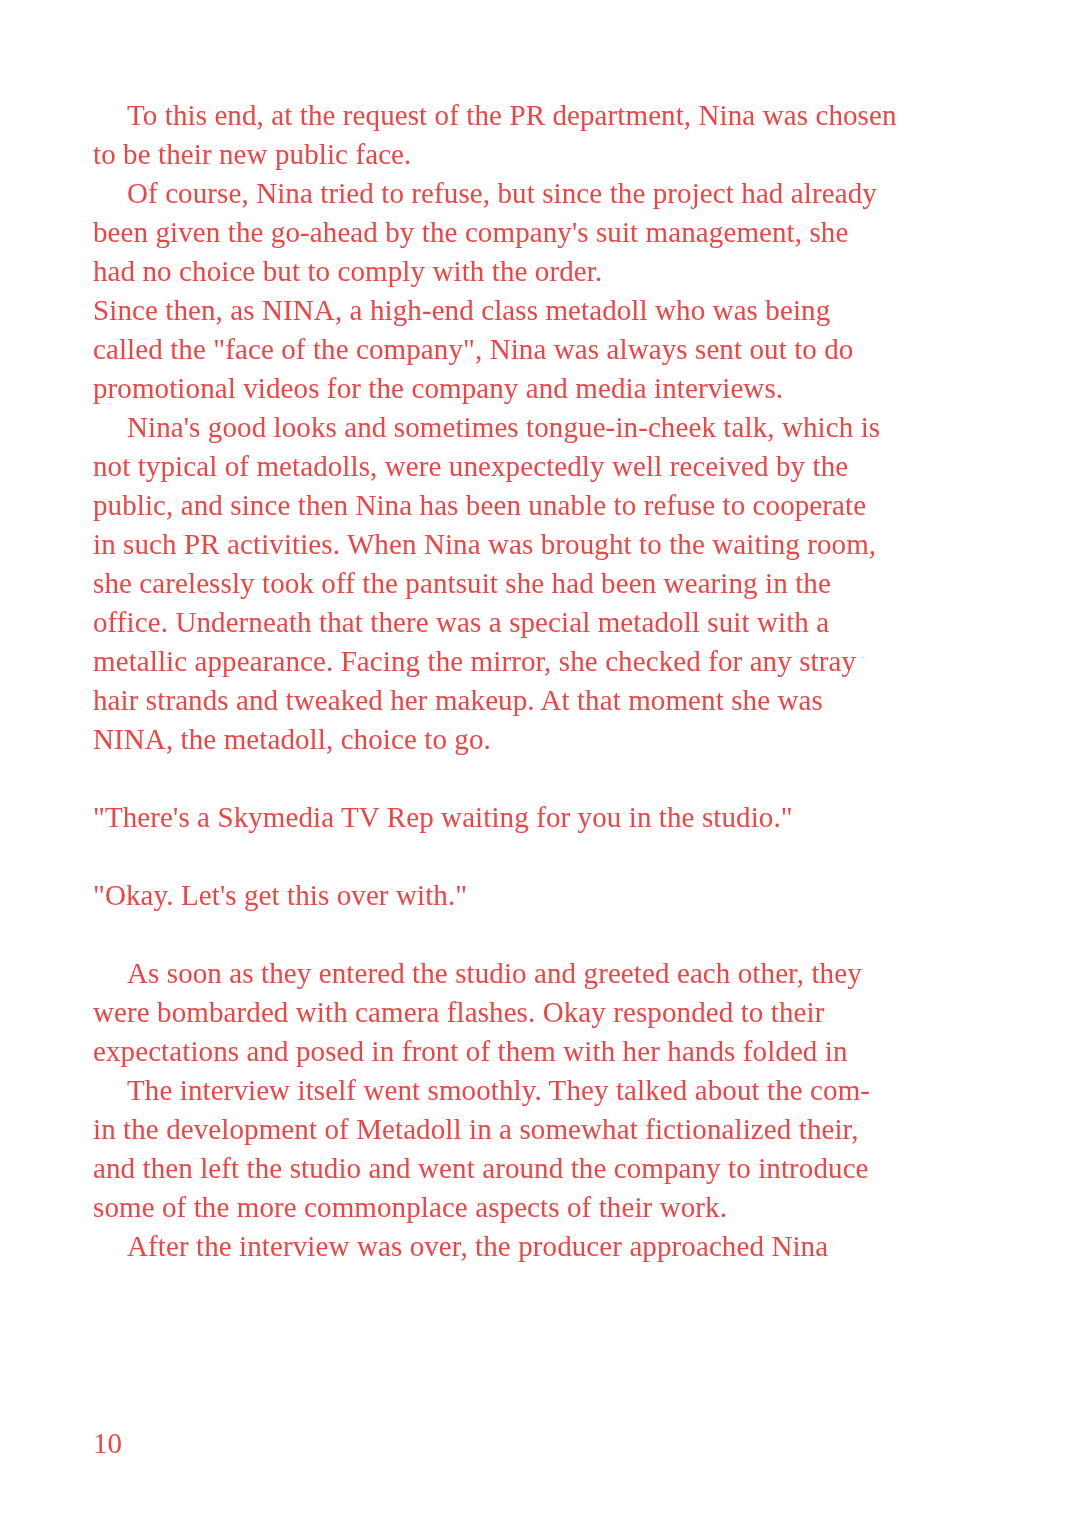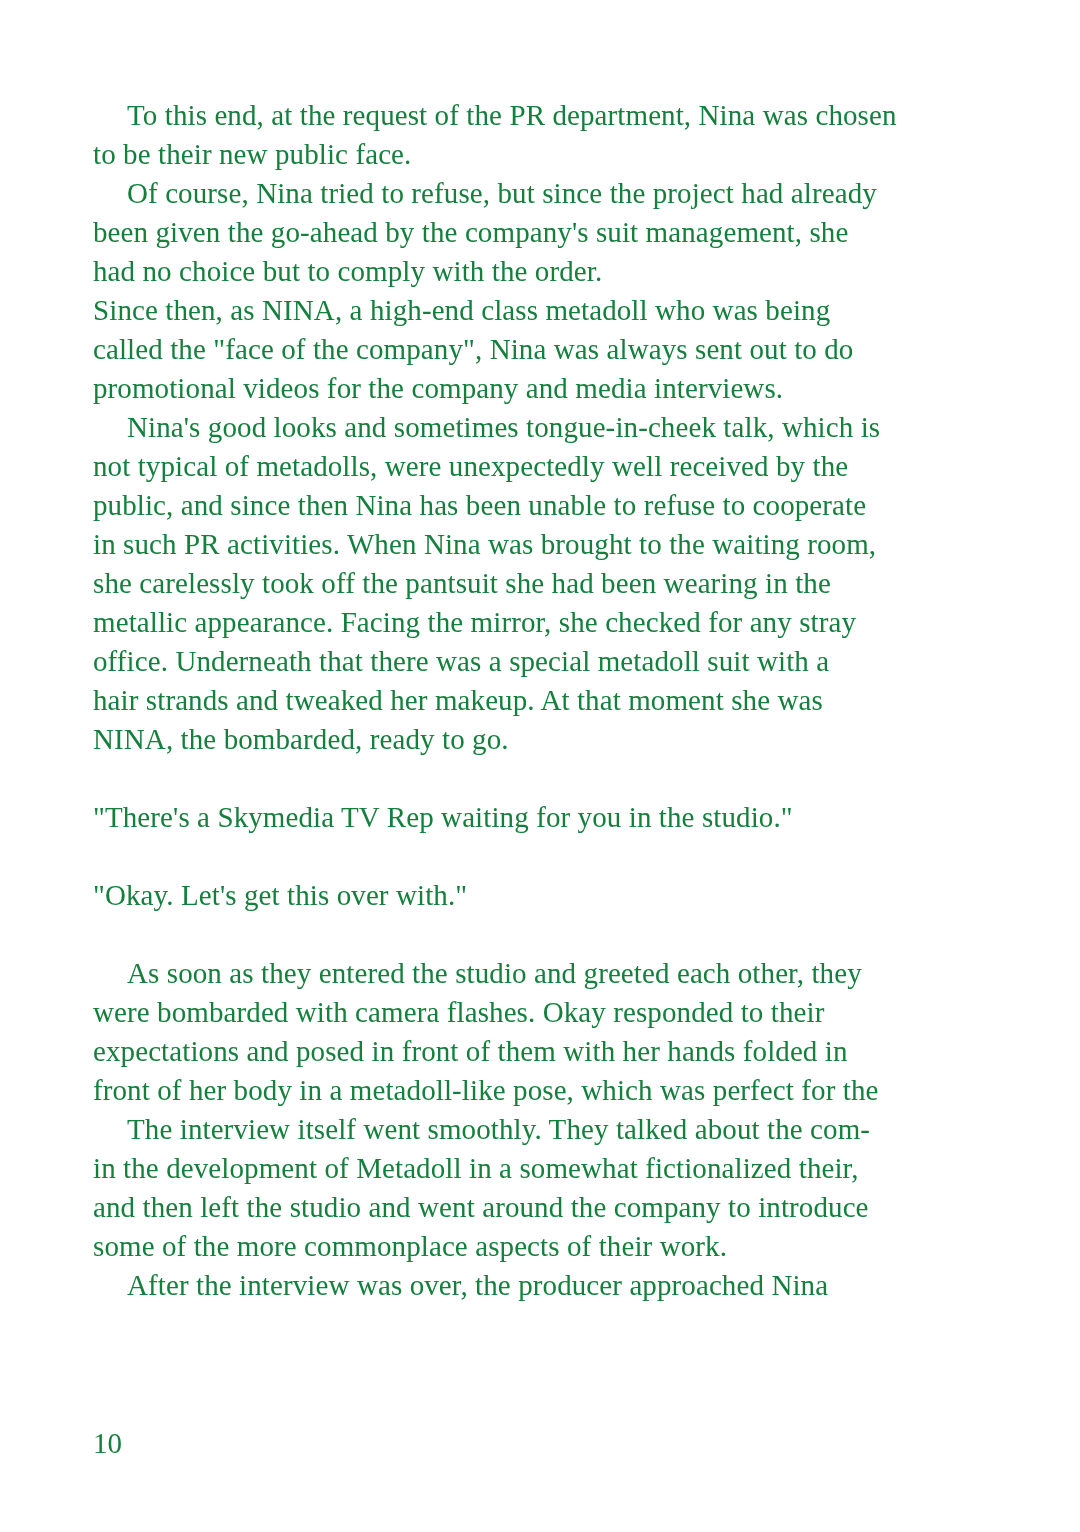--- a/index.html
+++ b/index.html
@@ -6,21 +6,21 @@
     margin: 0;
     padding: 0;
     background: #ffffff;
   }
   .page {
     position: relative;
     width: 1067px;
     height: 1532px;
     background: #ffffff;
     font-family: "Liberation Serif", "DejaVu Serif", serif;
-    color: #15803d;
+    color: #ef4444;
     overflow: hidden;
   }
   .text-block {
     position: absolute;
     left: 93px;
     top: 96px;
     width: 900px;
     font-size: 29px;
     line-height: 39px;
     text-align: left;
@@ -60,39 +60,38 @@
         <div class="line">Since then, as NINA, a high-end class metadoll who was being</div>
         <div class="line">called the "face of the company", Nina was always sent out to do</div>
         <div class="line">promotional videos for the company and media interviews.</div>
       </div>
       <div class="para indent">
         <div class="line">Nina's good looks and sometimes tongue-in-cheek talk, which is</div>
         <div class="line">not typical of metadolls, were unexpectedly well received by the</div>
         <div class="line">public, and since then Nina has been unable to refuse to cooperate</div>
         <div class="line">in such PR activities. When Nina was brought to the waiting room,</div>
         <div class="line">she carelessly took off the pantsuit she had been wearing in the</div>
+        <div class="line">office. Underneath that there was a special metadoll suit with a</div>
         <div class="line">metallic appearance. Facing the mirror, she checked for any stray</div>
-        <div class="line">office. Underneath that there was a special metadoll suit with a</div>
         <div class="line">hair strands and tweaked her makeup. At that moment she was</div>
-        <div class="line">NINA, the bombarded, ready to go.</div>
+        <div class="line">NINA, the metadoll, choice to go.</div>
       </div>
       <div class="blank-line"></div>
       <div class="para">
         <div class="line">"There's a Skymedia TV Rep waiting for you in the studio."</div>
       </div>
       <div class="blank-line"></div>
       <div class="para">
         <div class="line">"Okay. Let's get this over with."</div>
       </div>
       <div class="blank-line"></div>
       <div class="para indent">
         <div class="line">As soon as they entered the studio and greeted each other, they</div>
         <div class="line">were bombarded with camera flashes. Okay responded to their</div>
         <div class="line">expectations and posed in front of them with her hands folded in</div>
-        <div class="line">front of her body in a metadoll-like pose, which was perfect for the</div>
       </div>
       <div class="para indent">
         <div class="line">The interview itself went smoothly. They talked about the com-</div>
         <div class="line">in the development of Metadoll in a somewhat fictionalized their,</div>
         <div class="line">and then left the studio and went around the company to introduce</div>
         <div class="line">some of the more commonplace aspects of their work.</div>
       </div>
       <div class="para indent">
         <div class="line">After the interview was over, the producer approached Nina</div>
       </div>

